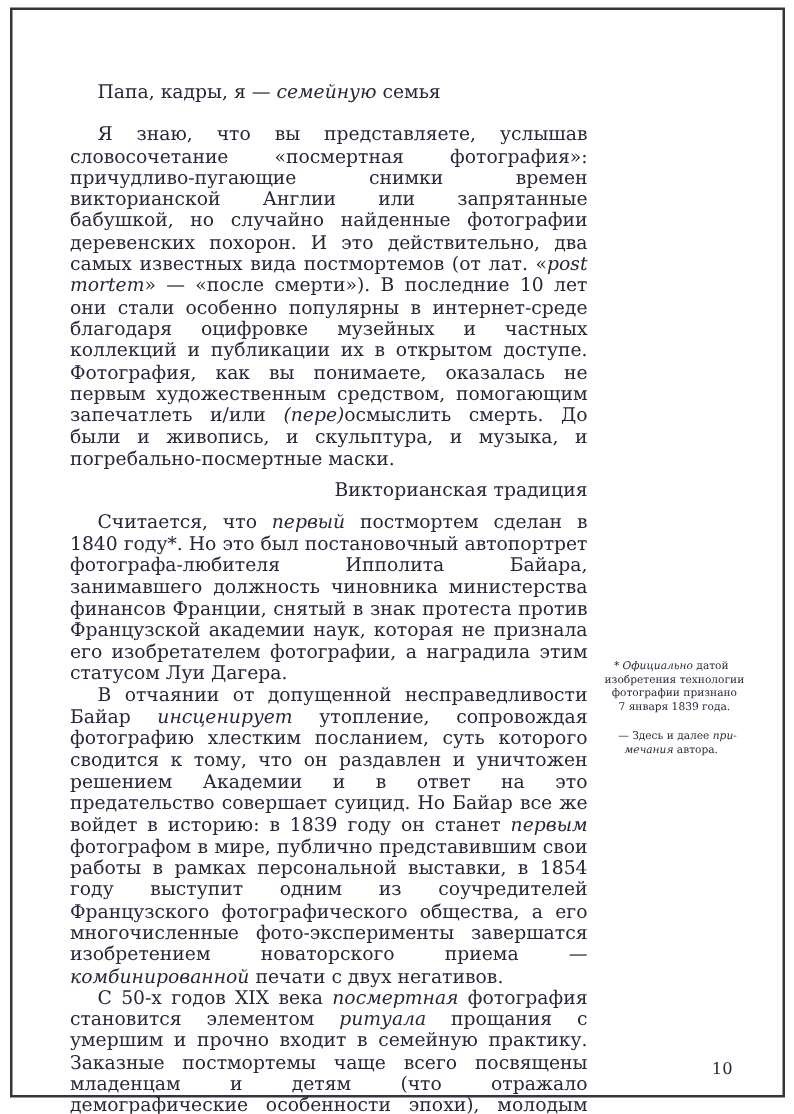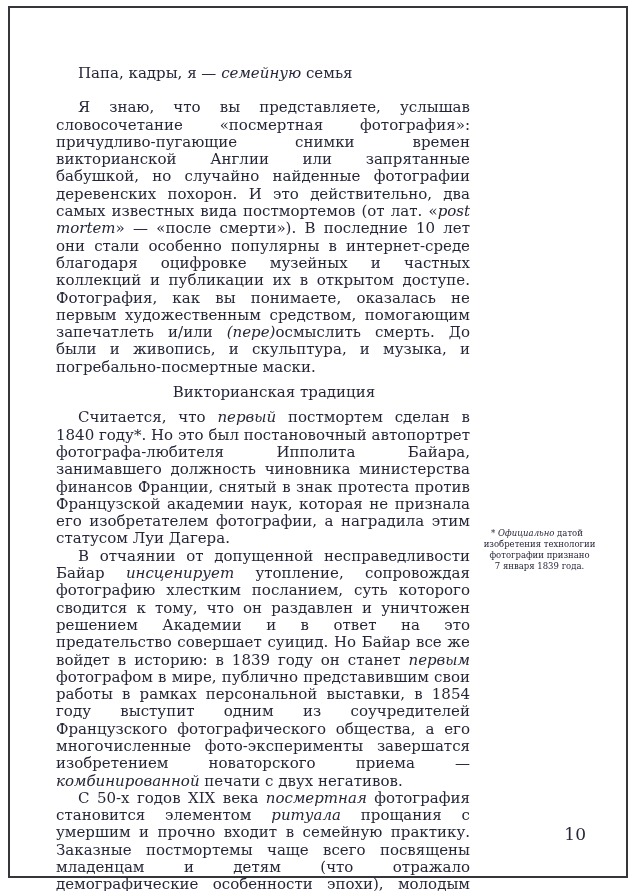--- a/index.html
+++ b/index.html
@@ -38,38 +38,38 @@
     text-align:left;
   }
   .para{
     margin:0;
     text-indent:22px;
   }
   .para.first{margin-top:17px;}
   .section{
     margin:8px 0 8px 22px;
     font-size:15px;font-weight:normal;
-    text-align:center;
+    text-align:right;
   }
   .it{font-style:italic;}
   .margin-notes{
     position:absolute;left:478px;top:528px;width:118px;
     font-size:8.5px;line-height:11px;
     text-align:center;
   }
   .note{
     margin:0;
     white-space:pre-line;
   }
   .note-hang{text-indent:-5px;padding-left:5px;}
   .note-indent{margin-top:12px;text-indent:10px;}
   .page-number{
-    position:absolute;left:546px;top:824px;width:40px;
+    position:absolute;left:546px;top:848px;width:40px;
     text-align:right;
-    font-size:17px;
+    font-size:13px;
   }
 </style>
 </head>
 <body>
 
 <div class="frame"></div>
 
 <div class="text-column">
 
   <p class="subtitle"><span>Папа, кадры, я — </span><span class="it">семейную</span><span> семья</span></p>
@@ -84,15 +84,17 @@
 
   <p class="para"><span>С 50-х годов XIX века </span><span class="it">посмертная</span><span> фотография становится элементом </span><span class="it">ритуала</span><span> прощания с умершим и прочно входит в семейную практику. Заказные постмортемы чаще всего посвящены младенцам и детям (что отражало демографические особенности эпохи), молодым девушкам и юношам, реже — людям среднего возраста и почти никогда — пожилым. Еще встречаются кадры с домашними животными — кошками, собаками, хорьками и птичками.</span></p>
 
 </div>
 
 <aside class="margin-notes">
   <p class="note note-hang"><span>* </span><span class="it">Официально</span><span> датой
 изобретения технологии
 фотографии признано
 7 января 1839 года.</span></p>
+  <p class="note note-indent"><span>— Здесь и далее </span><span class="it">при-
+мечания</span><span> автора.</span></p>
 </aside>
 
 <div class="page-number">10</div>
 
 </body></html>

